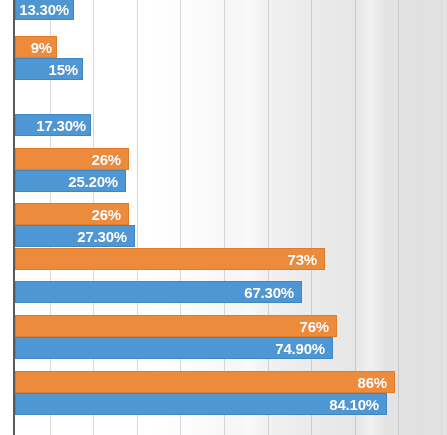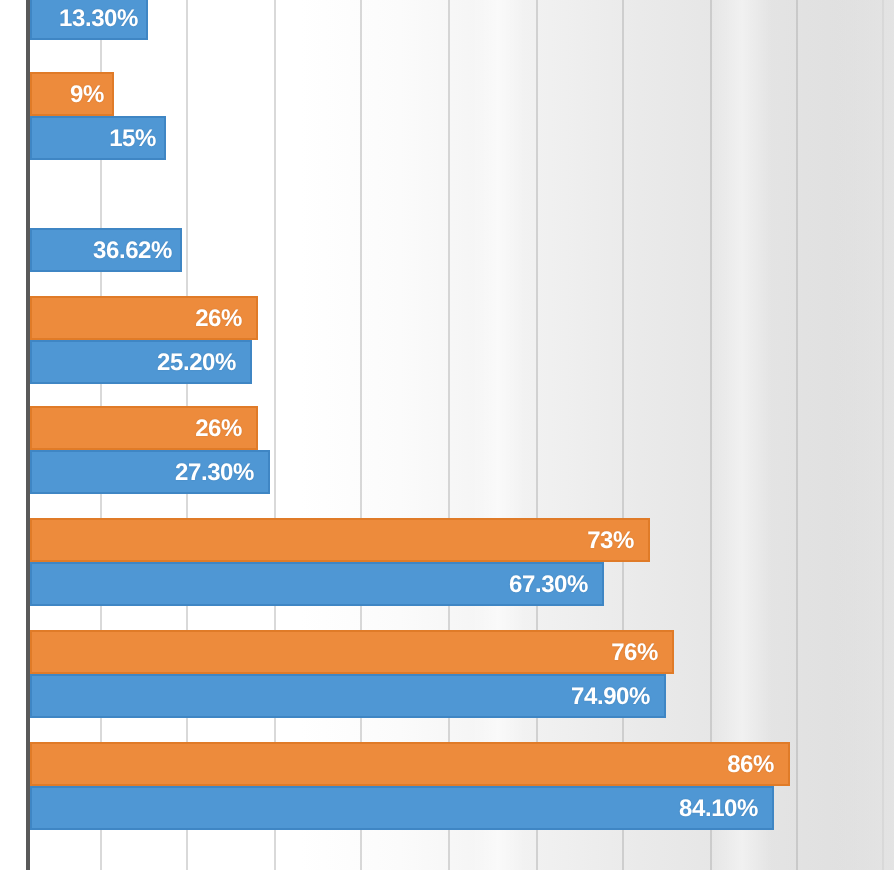--- a/index.html
+++ b/index.html
@@ -76,21 +76,21 @@
     height: 22px;
     box-sizing: border-box;
     display: flex;
     align-items: center;
     justify-content: flex-end;
   }
   .bar.series-0 { background: #ed8b3c; border: 1px solid #e07b28; }
   .bar.series-1 { background: #4f97d4; border: 1px solid #3f86c4; }
 
   .bar-label {
-    font-size: 12px;
+    font-size: 15px;
     font-weight: bold;
     color: #ffffff;
     padding-right: 7px;
     white-space: nowrap;
     letter-spacing: -0.2px;
     text-shadow: 0 0 1px rgba(0,0,0,0.12);
     line-height: 1;
   }
   .bar.narrow .bar-label {
     
@@ -127,35 +127,35 @@
       <div class="bar series-1 narrow" style="top: -2px; width: 59px;">
         <span class="bar-label">13.30%</span>
       </div>
       <div class="bar series-0 narrow" style="top: 36px; width: 42px;">
         <span class="bar-label">9%</span>
       </div>
       <div class="bar series-1 narrow" style="top: 58px; width: 68px;">
         <span class="bar-label">15%</span>
       </div>
       <div class="bar series-1 narrow" style="top: 114px; width: 76px;">
-        <span class="bar-label">36.62%</span>
+        <span class="bar-label">17.30%</span>
       </div>
       <div class="bar series-0" style="top: 148px; width: 114px;">
         <span class="bar-label">26%</span>
       </div>
       <div class="bar series-1" style="top: 170px; width: 111px;">
         <span class="bar-label">25.20%</span>
       </div>
       <div class="bar series-0" style="top: 203px; width: 114px;">
         <span class="bar-label">26%</span>
       </div>
       <div class="bar series-1" style="top: 225px; width: 120px;">
         <span class="bar-label">27.30%</span>
       </div>
-      <div class="bar series-0" style="top: 259px; width: 310px;">
+      <div class="bar series-0" style="top: 248px; width: 310px;">
         <span class="bar-label">73%</span>
       </div>
       <div class="bar series-1" style="top: 281px; width: 287px; padding-left: 25px;">
         <span class="bar-label">67.30%</span>
       </div>
       <div class="bar series-0" style="top: 315px; width: 322px;">
         <span class="bar-label">76%</span>
       </div>
       <div class="bar series-1" style="top: 337px; width: 318px;">
         <span class="bar-label">74.90%</span>

